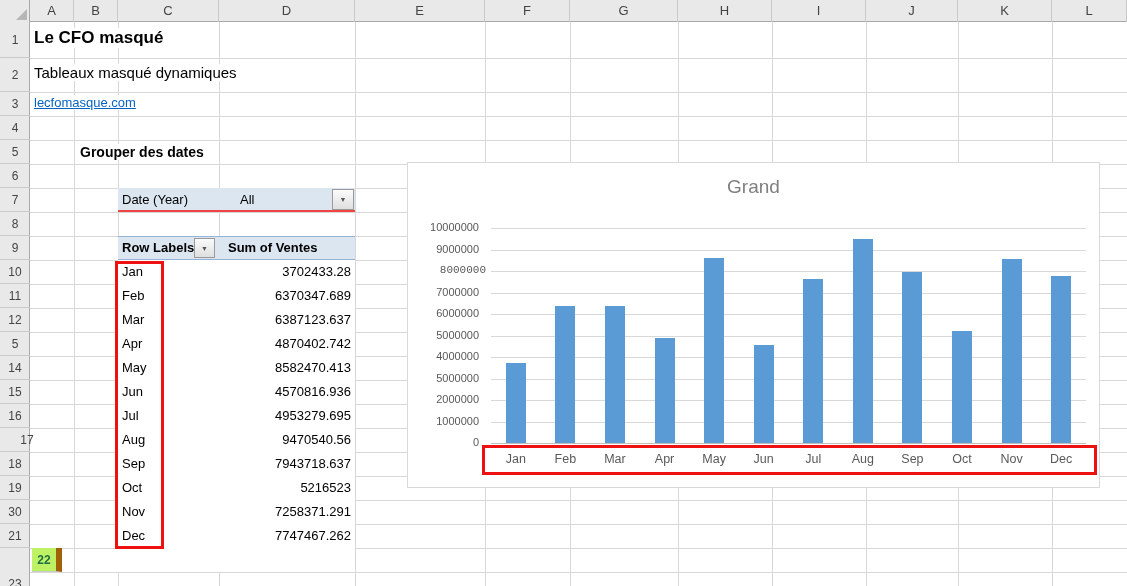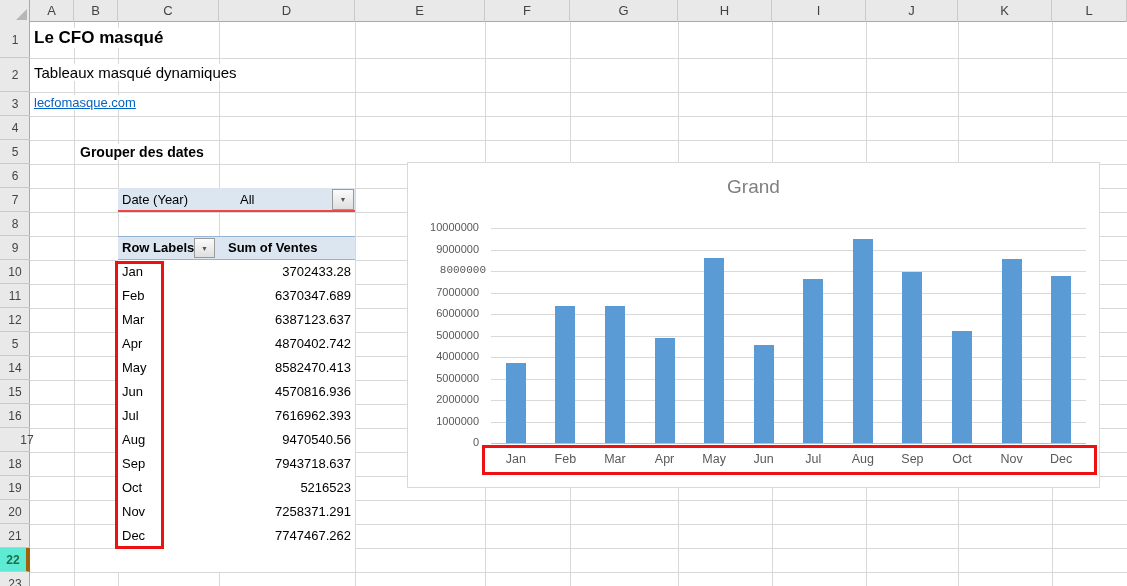--- a/index.html
+++ b/index.html
@@ -12,21 +12,21 @@
   .select-all { position: absolute; left: 0; top: 0; width: 30px; height: 22px;
     background: #E9E9E9; border-right: 1px solid #A9A9A9; z-index: 7; }
   .select-all .tri { position: absolute; right: 2px; bottom: 2px; width: 0; height: 0;
     border-left: 11px solid transparent; border-bottom: 11px solid #B6B6B6; }
   .col-h { position: absolute; top: 0; height: 22px; text-align: center; font-size: 13px;
     color: #444; line-height: 22px; border-right: 1px solid #C9C9C9; }
   .row-header-strip { position: absolute; left: 0; top: 22px; width: 30px; height: 564px;
     background: #E9E9E9; border-right: 1px solid #A9A9A9; z-index: 6; }
   .row-h { position: absolute; left: 0; width: 30px; text-align: center; font-size: 12px;
     color: #444; border-bottom: 1px solid #C9C9C9; display: flex; align-items: center; justify-content: center; }
-  .row-h.sel { color: #1E7145; font-weight: bold; background: #5eead4; border-right: 4px solid #a16207; }
+  .row-h.sel { color: #1E7145; font-weight: bold; background: #bef264; border-right: 6px solid #a16207; margin-left: 32px; }
 
   .gl { position: absolute; background: #D8D8D8; z-index: 1; }
 
   
   .cellText { position: absolute; z-index: 2; background: #fff; white-space: nowrap; color: #000; }
   .doc-title { font-size: 17px; font-weight: bold; }
   .doc-subtitle { font-size: 15px; }
   .doc-link { font-size: 13px; color: #0563C1; text-decoration: underline; cursor: pointer; }
   .section-heading { font-size: 14px; font-weight: bold; }
 
@@ -149,21 +149,21 @@
       <div class="row-h" style="top: 238px; height: 24px;">10</div>
       <div class="row-h" style="top: 262px; height: 24px;">11</div>
       <div class="row-h" style="top: 286px; height: 24px;">12</div>
       <div class="row-h" style="top: 310px; height: 24px;">5</div>
       <div class="row-h" style="top: 334px; height: 24px;">14</div>
       <div class="row-h" style="top: 358px; height: 24px;">15</div>
       <div class="row-h" style="top: 382px; height: 24px;">16</div>
       <div class="row-h" style="top: 406px; height: 24px; padding-left: 24px;">17</div>
       <div class="row-h" style="top: 430px; height: 24px;">18</div>
       <div class="row-h" style="top: 454px; height: 24px;">19</div>
-      <div class="row-h" style="top: 478px; height: 24px;">20</div>
+      <div class="row-h" style="top: 478px; height: 24px;">30</div>
       <div class="row-h" style="top: 502px; height: 24px;">21</div>
       <div class="row-h sel" style="top: 526px; height: 24px;">22</div>
       <div class="row-h" style="top: 550px; height: 24px;">23</div>
     </div>
 
   <div class="cellText doc-title" style="left:34px; top:28px;">Le CFO masqué</div>
   <div class="cellText doc-subtitle" style="left:34px; top:64px;">Tableaux masqué dynamiques</div>
   <div class="cellText doc-link" style="left:34px; top:95px;">lecfomasque.com</div>
   <div class="cellText section-heading" style="left:80px; top:144px;">Grouper des dates</div>
 
@@ -203,21 +203,21 @@
       <div class="p-row">
         <div class="p-month">May</div>
         <div class="p-value">8582470.413</div>
       </div>
       <div class="p-row">
         <div class="p-month">Jun</div>
         <div class="p-value">4570816.936</div>
       </div>
       <div class="p-row">
         <div class="p-month">Jul</div>
-        <div class="p-value">7616962.393</div>
+        <div class="p-value">4953279.695</div>
       </div>
       <div class="p-row">
         <div class="p-month">Aug</div>
         <div class="p-value">9470540.56</div>
       </div>
       <div class="p-row">
         <div class="p-month">Sep</div>
         <div class="p-value">7943718.637</div>
       </div>
       <div class="p-row">

